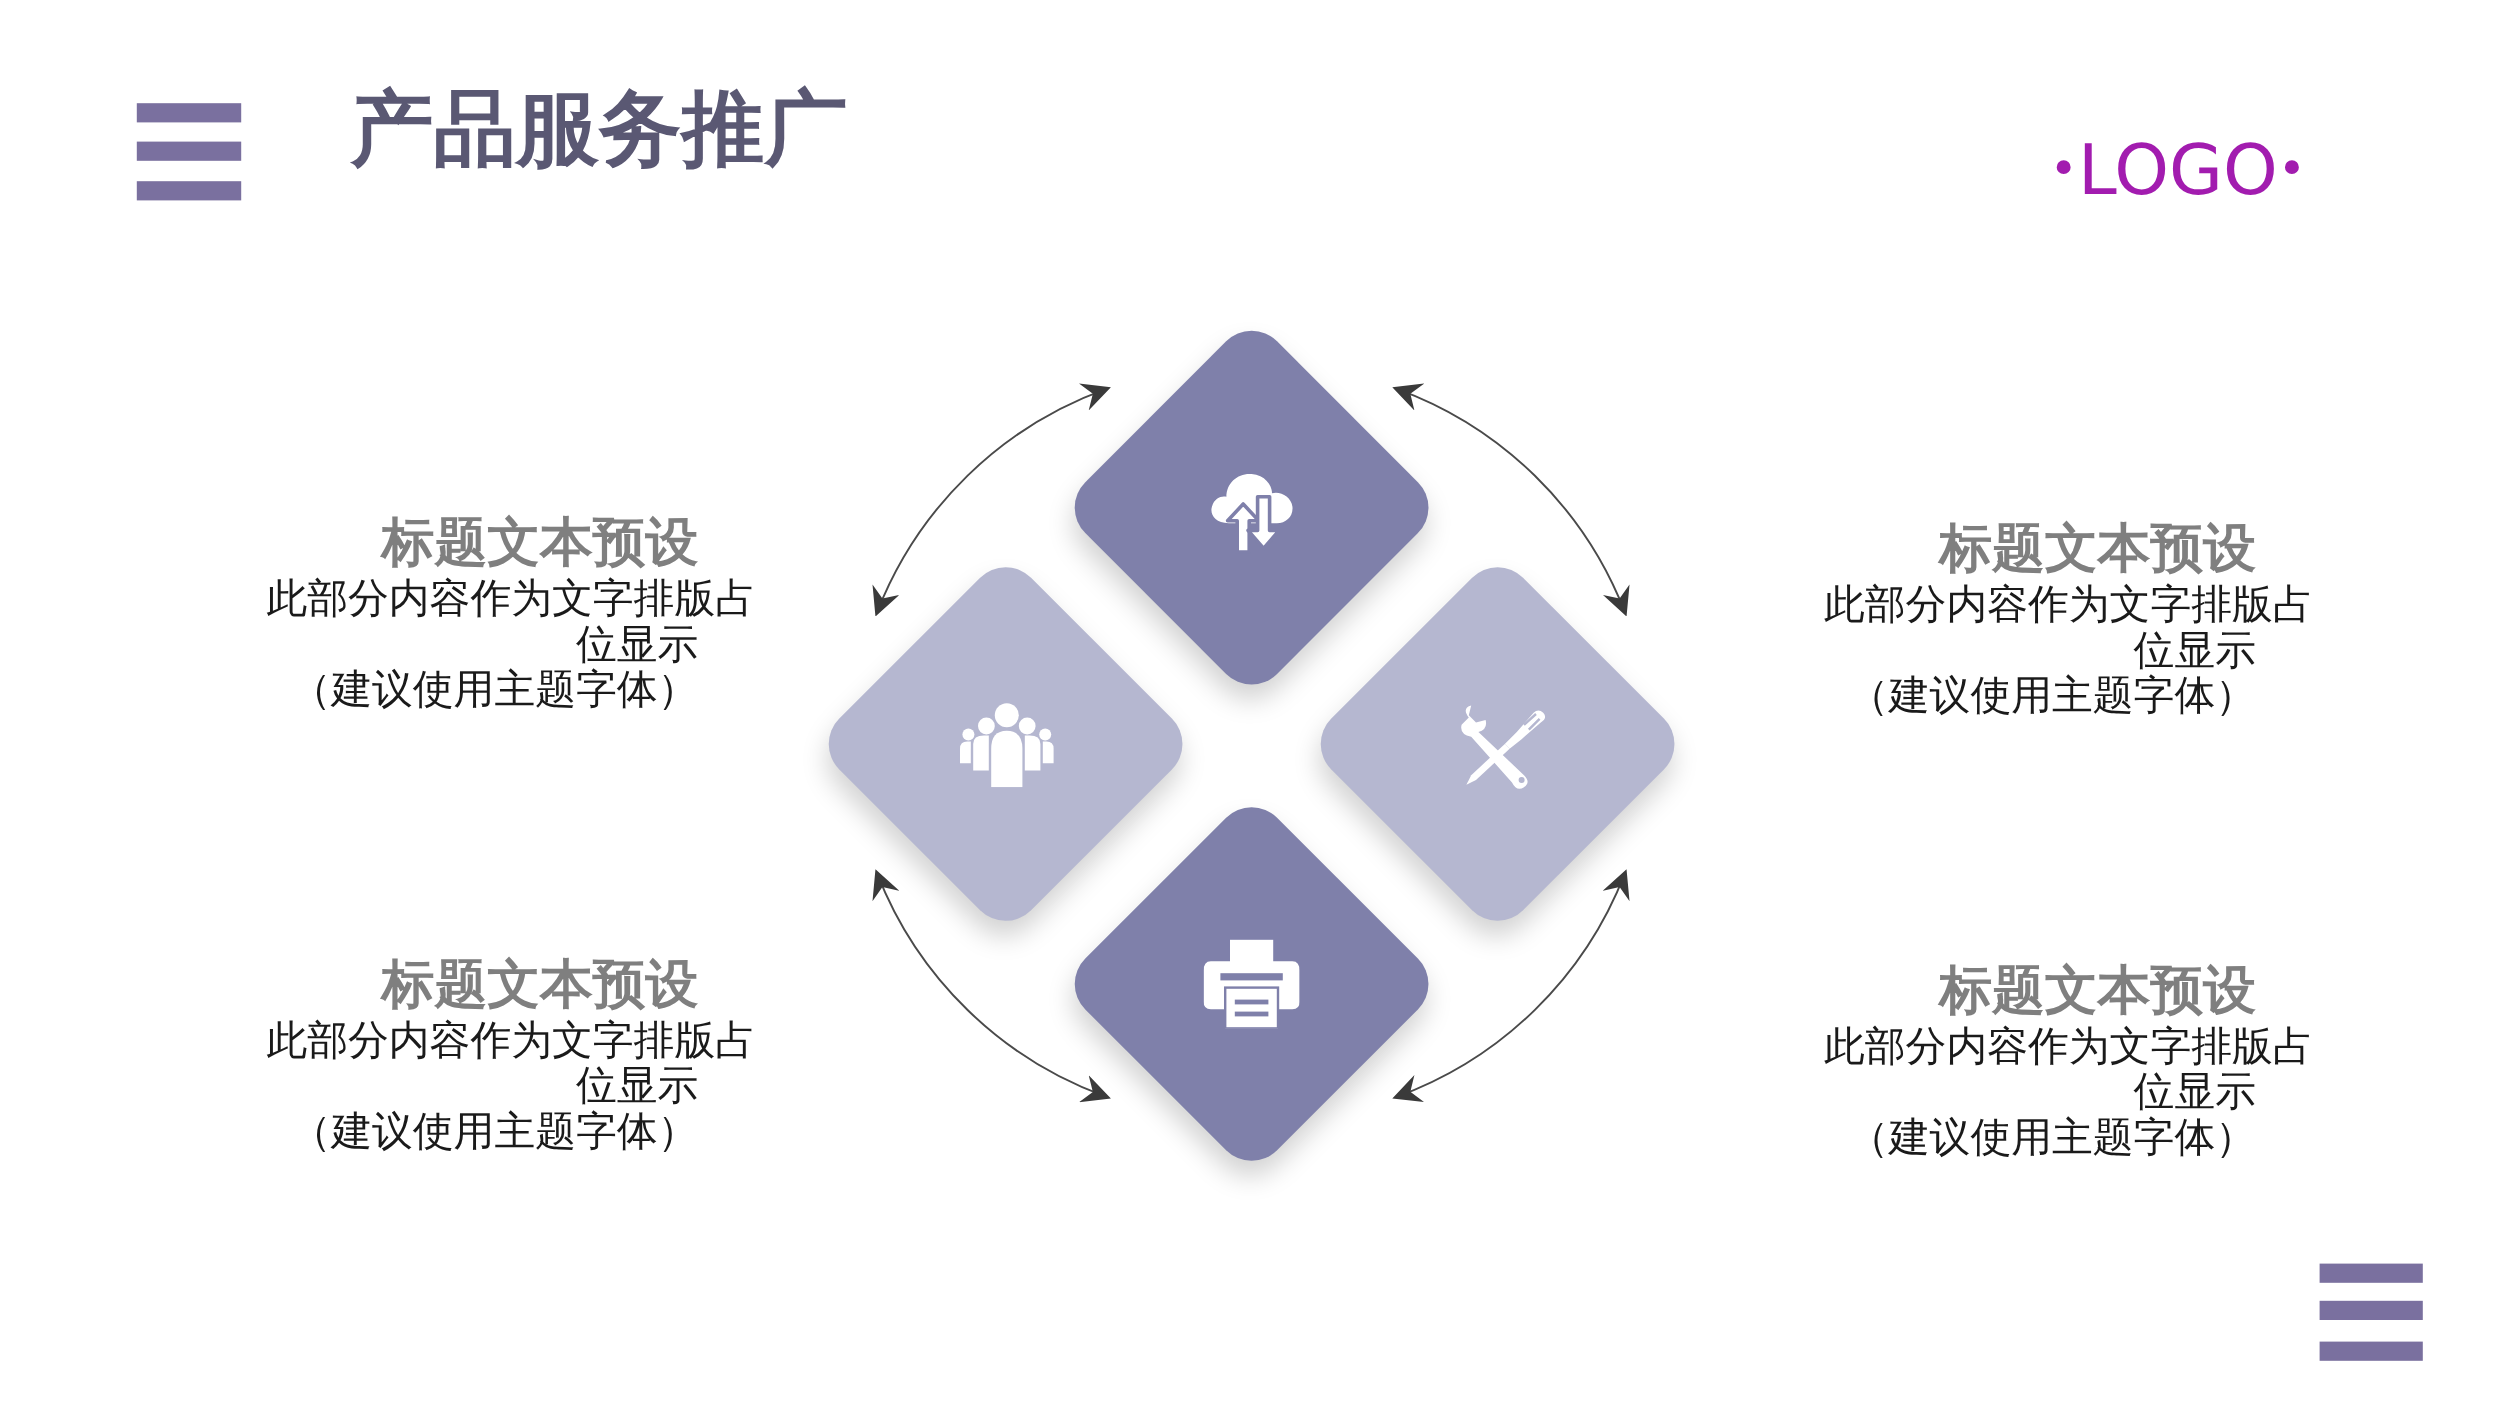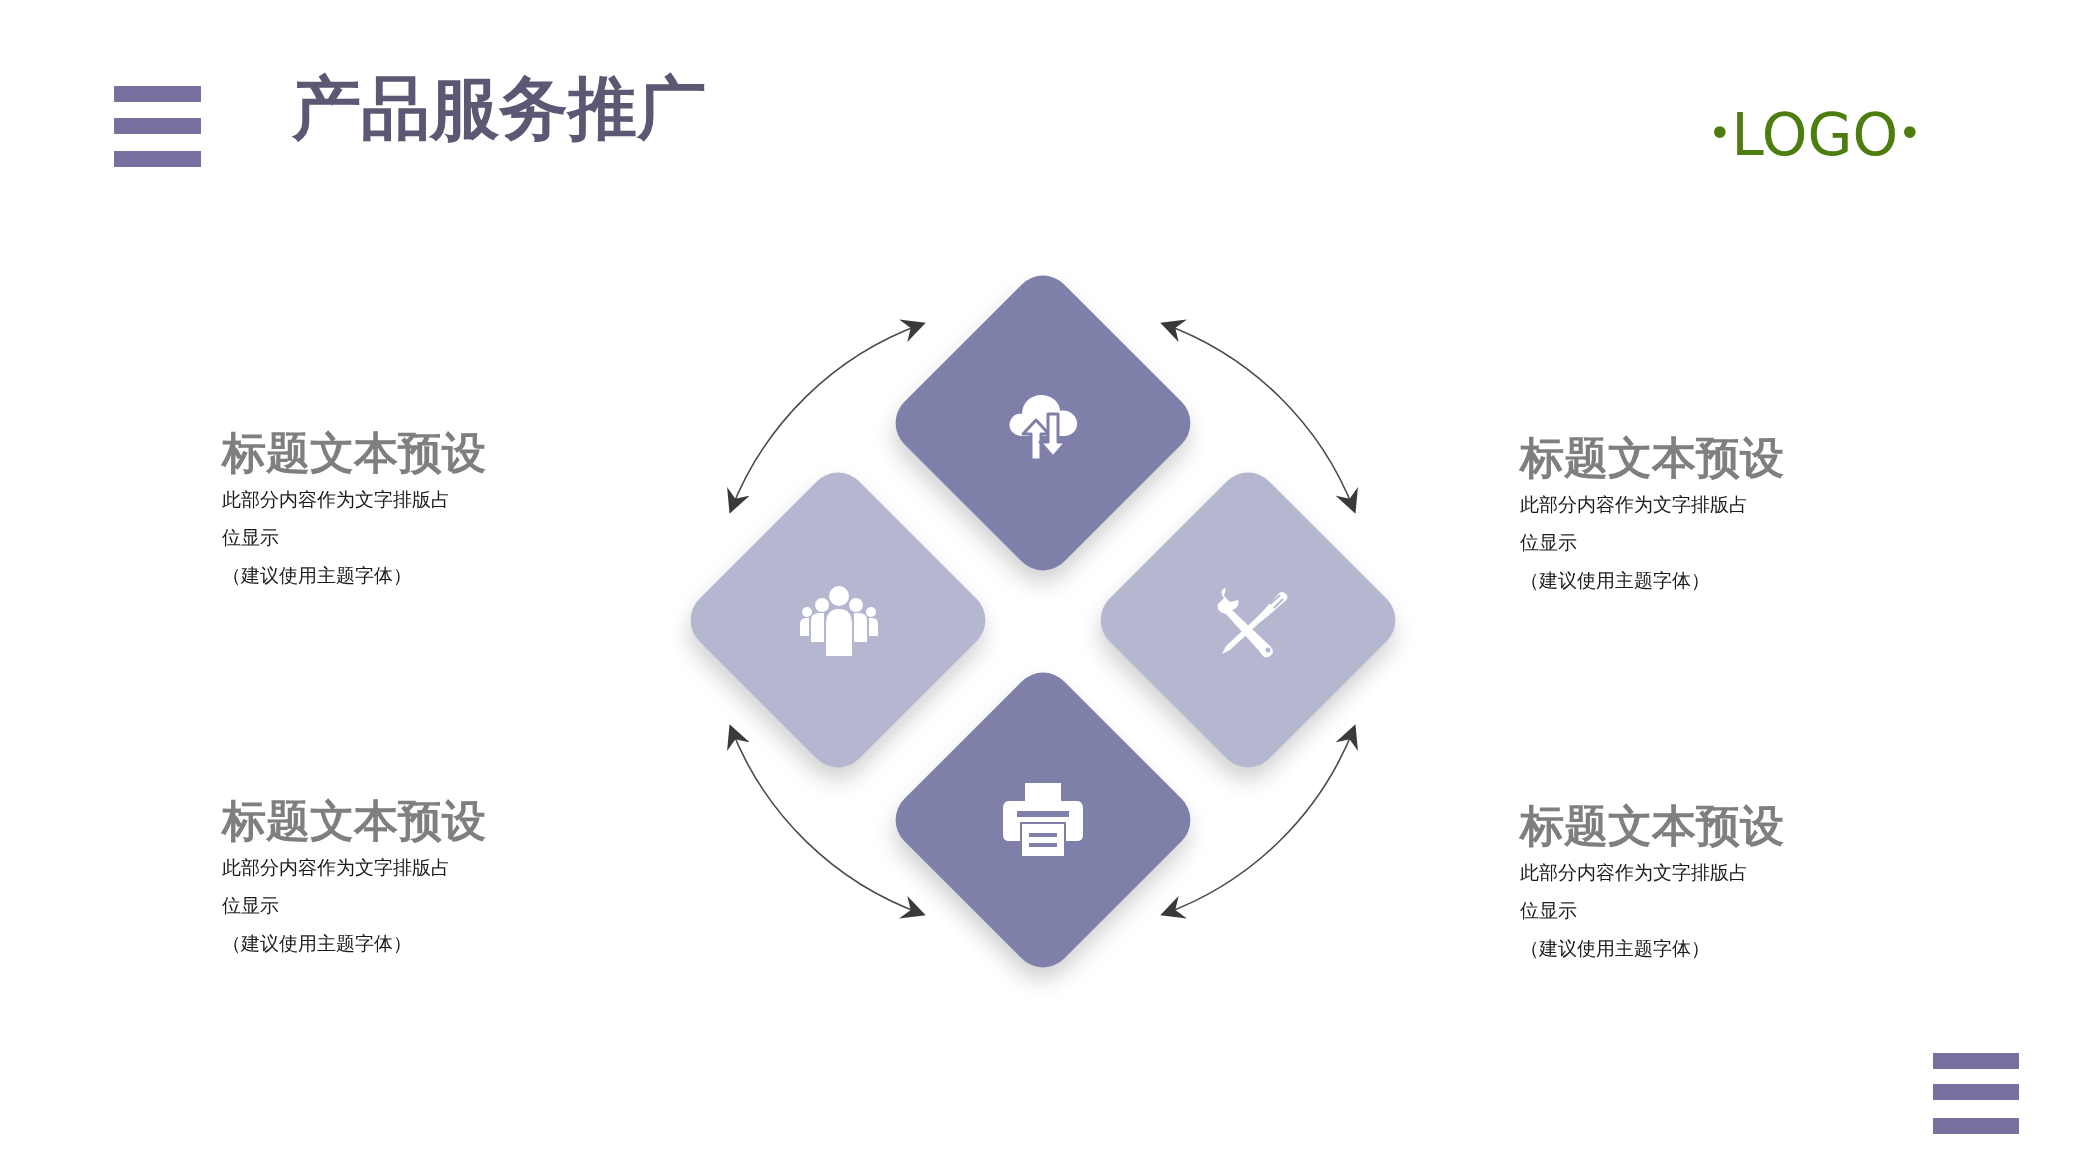--- a/index.html
+++ b/index.html
@@ -11,44 +11,44 @@
   .bars { position: absolute; }
   .bars .bar { position: absolute; left: 0; height: 16px; background: #7a709f; }
   .title {
     position: absolute; left: 292px; top: 65px;
     font-size: 69px; font-weight: bold; color: #5a5873;
     letter-spacing: 0px; white-space: nowrap; line-height: 86px;
   }
   .logo {
     position: absolute; left: 1708px; top: 104px; width: 210px;
     font-family: "DejaVu Sans", sans-serif;
-    font-size: 58px; color: #4d7c0f; line-height: 59px; white-space: nowrap;
+    font-size: 58px; color: #a21caf; line-height: 74px; white-space: nowrap;
     text-align: center;
   }
   .logo .dot { font-size: 40px; vertical-align: 8px; }
   .diagram { position: absolute; left: 0; top: 0; width: 2088px; height: 1174px; pointer-events: none; }
   .diamond {
     position: absolute; width: 226px; height: 226px;
     transform: rotate(45deg); border-radius: 30px;
     box-shadow: 8px 10px 22px rgba(0,0,0,0.18);
     pointer-events: auto;
   }
   .diamond.dark { background: #7f80aa; }
   .diamond.light { background: #b5b7d0; }
   .icon { position: absolute; pointer-events: auto; }
   .icon svg { display: block; width: 100%; height: 100%; }
   .block {
-    position: absolute; width: 360px; text-align: left;
+    position: absolute; width: 360px; text-align: right;
   }
   .block .heading {
     font-size: 44px; font-weight: bold; color: #7f7f7f; line-height: 50px;
     white-space: nowrap;
   }
   .block .body {
-    font-size: 19px; color: #1a1a1a; line-height: 38px; margin-top: 2px;
+    font-size: 34px; color: #1a1a1a; line-height: 38px; margin-top: 2px;
   }
   .block .body div { white-space: nowrap; }
 </style>
 </head>
 <body>
 
 <div class="bars" style="left:114px; top:86px; width:87px; height:81px;">
   <div class="bar" style="top:0; width:87px;"></div>
   <div class="bar" style="top:32px; width:87px;"></div>
   <div class="bar" style="top:65px; width:87px;"></div>

